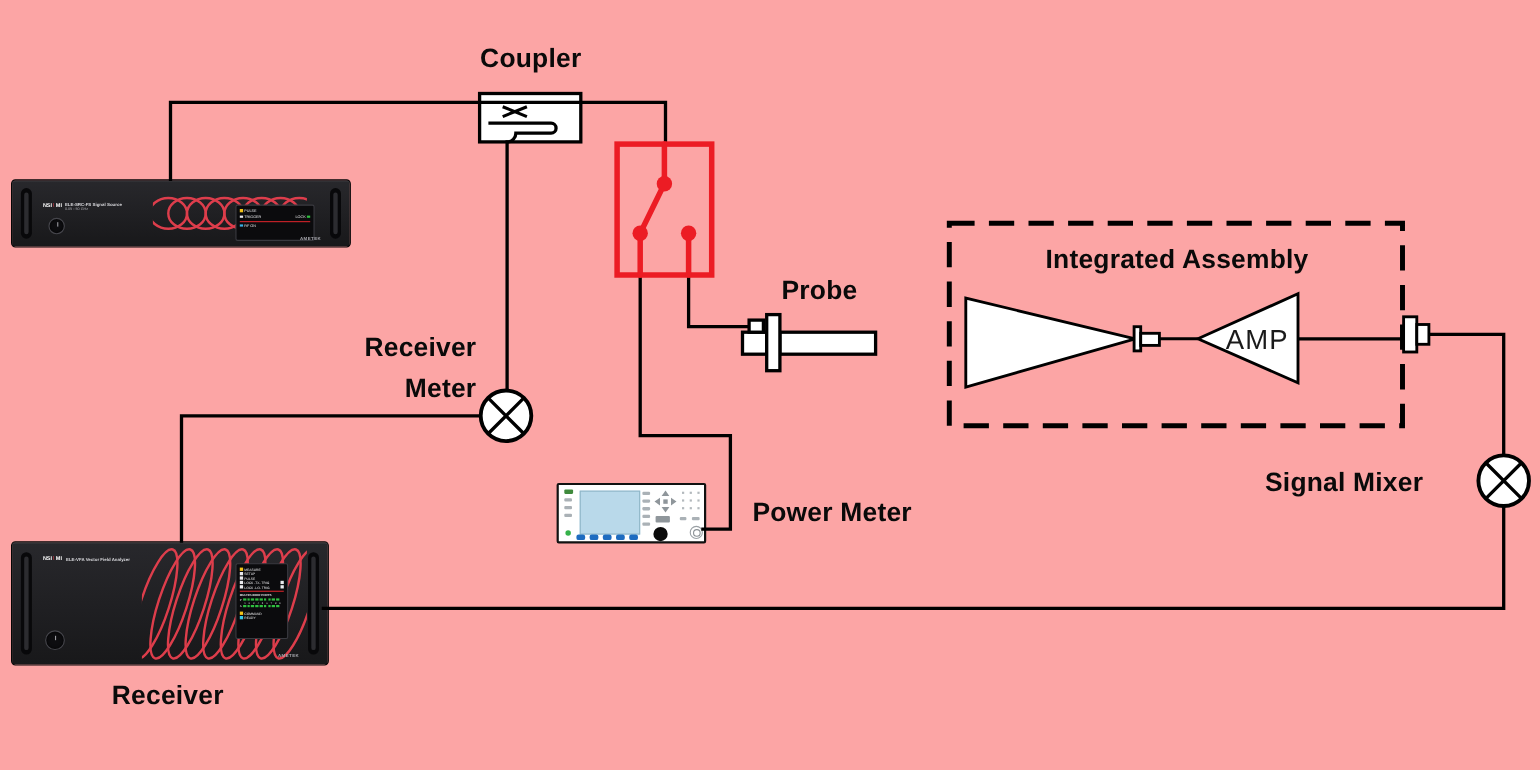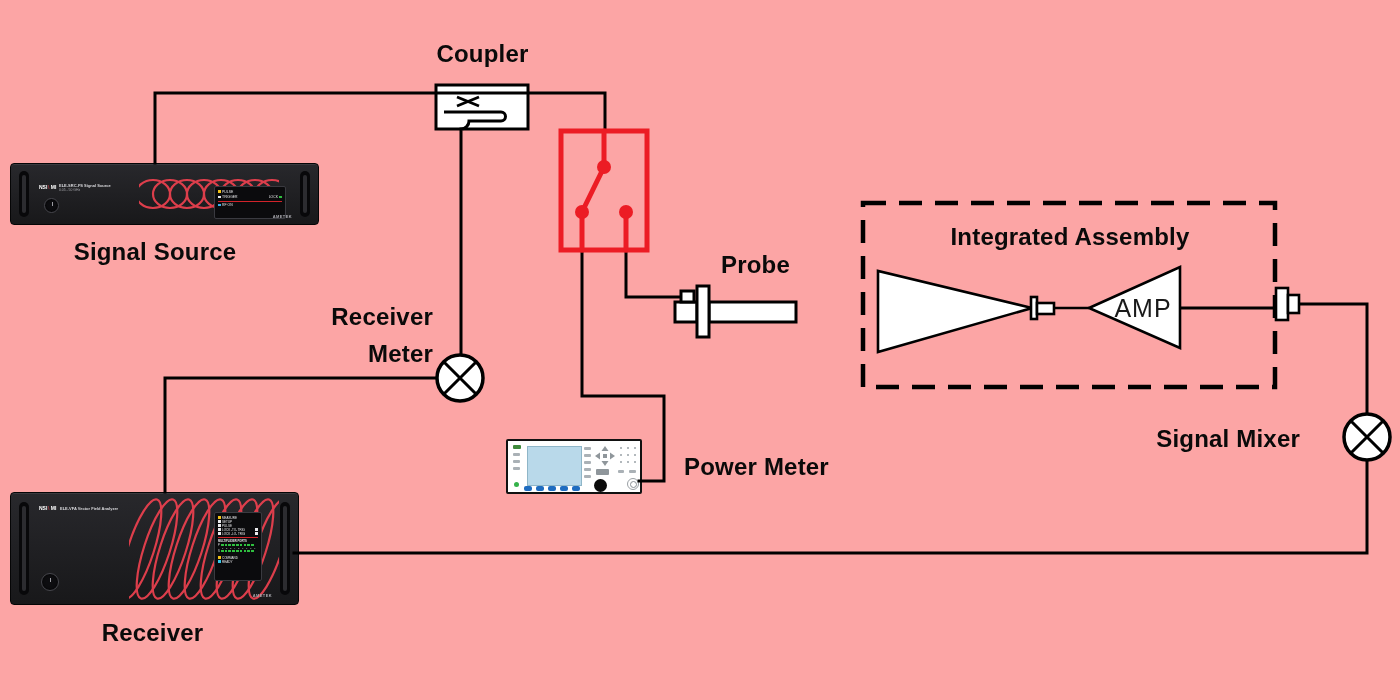--- a/index.html
+++ b/index.html
@@ -234,29 +234,28 @@
     <div class="pm-el pm-dot" style="left:126px;top:20px;"></div>
     <div class="pm-el pm-dash" style="left:110px;top:29px;width:6px;"></div>
     <div class="pm-el pm-dash" style="left:121px;top:29px;"></div>
     <div class="pm-el pm-knob"></div>
     <div class="pm-el pm-conn">
         <i></i>
       </div>
   </div>
 
   <div class="lbl" style="left:420px;top:40px;width:125px;text-align:center;">Coupler</div>
-  <div class="lbl" style="left:15px;top:238px;width:280px;text-align:center;">Signal Source</div>
   <div class="lbl" style="left:270px;top:298px;width:163px;text-align:right;line-height:37px;">
     <div>Receiver</div>
     <div>Meter</div>
   </div>
-  <div class="lbl" style="left:721px;top:251px;width:120px;">Probe</div>
+  <div class="lbl" style="left:685px;top:251px;width:120px;text-align:center;">Probe</div>
   <div class="lbl" style="left:684px;top:453px;width:200px;">Power Meter</div>
   <div class="lbl" style="left:880px;top:223px;width:380px;text-align:center;">Integrated Assembly</div>
-  <div class="lbl" style="left:1118px;top:425px;width:182px;text-align:right;">Signal Mixer</div>
+  <div class="lbl" style="left:1150px;top:425px;width:182px;text-align:left;">Signal Mixer</div>
   <div class="lbl" style="left:55px;top:619px;width:195px;text-align:center;">Receiver</div>
 
   <svg id="overlay" width="1400" height="700" viewBox="0 0 1400 700">
 
     <rect x="436" y="85" width="92" height="44" fill="#fff" stroke="#000" stroke-width="3"></rect>
 
     <g fill="none" stroke="#000" stroke-width="3" stroke-linecap="square">
       <path d="M155,163 V93 H605 V131"></path>
       <path d="M582,250 V396 H664 V481 H639"></path>
       <path d="M626,250 V297 H681"></path>

